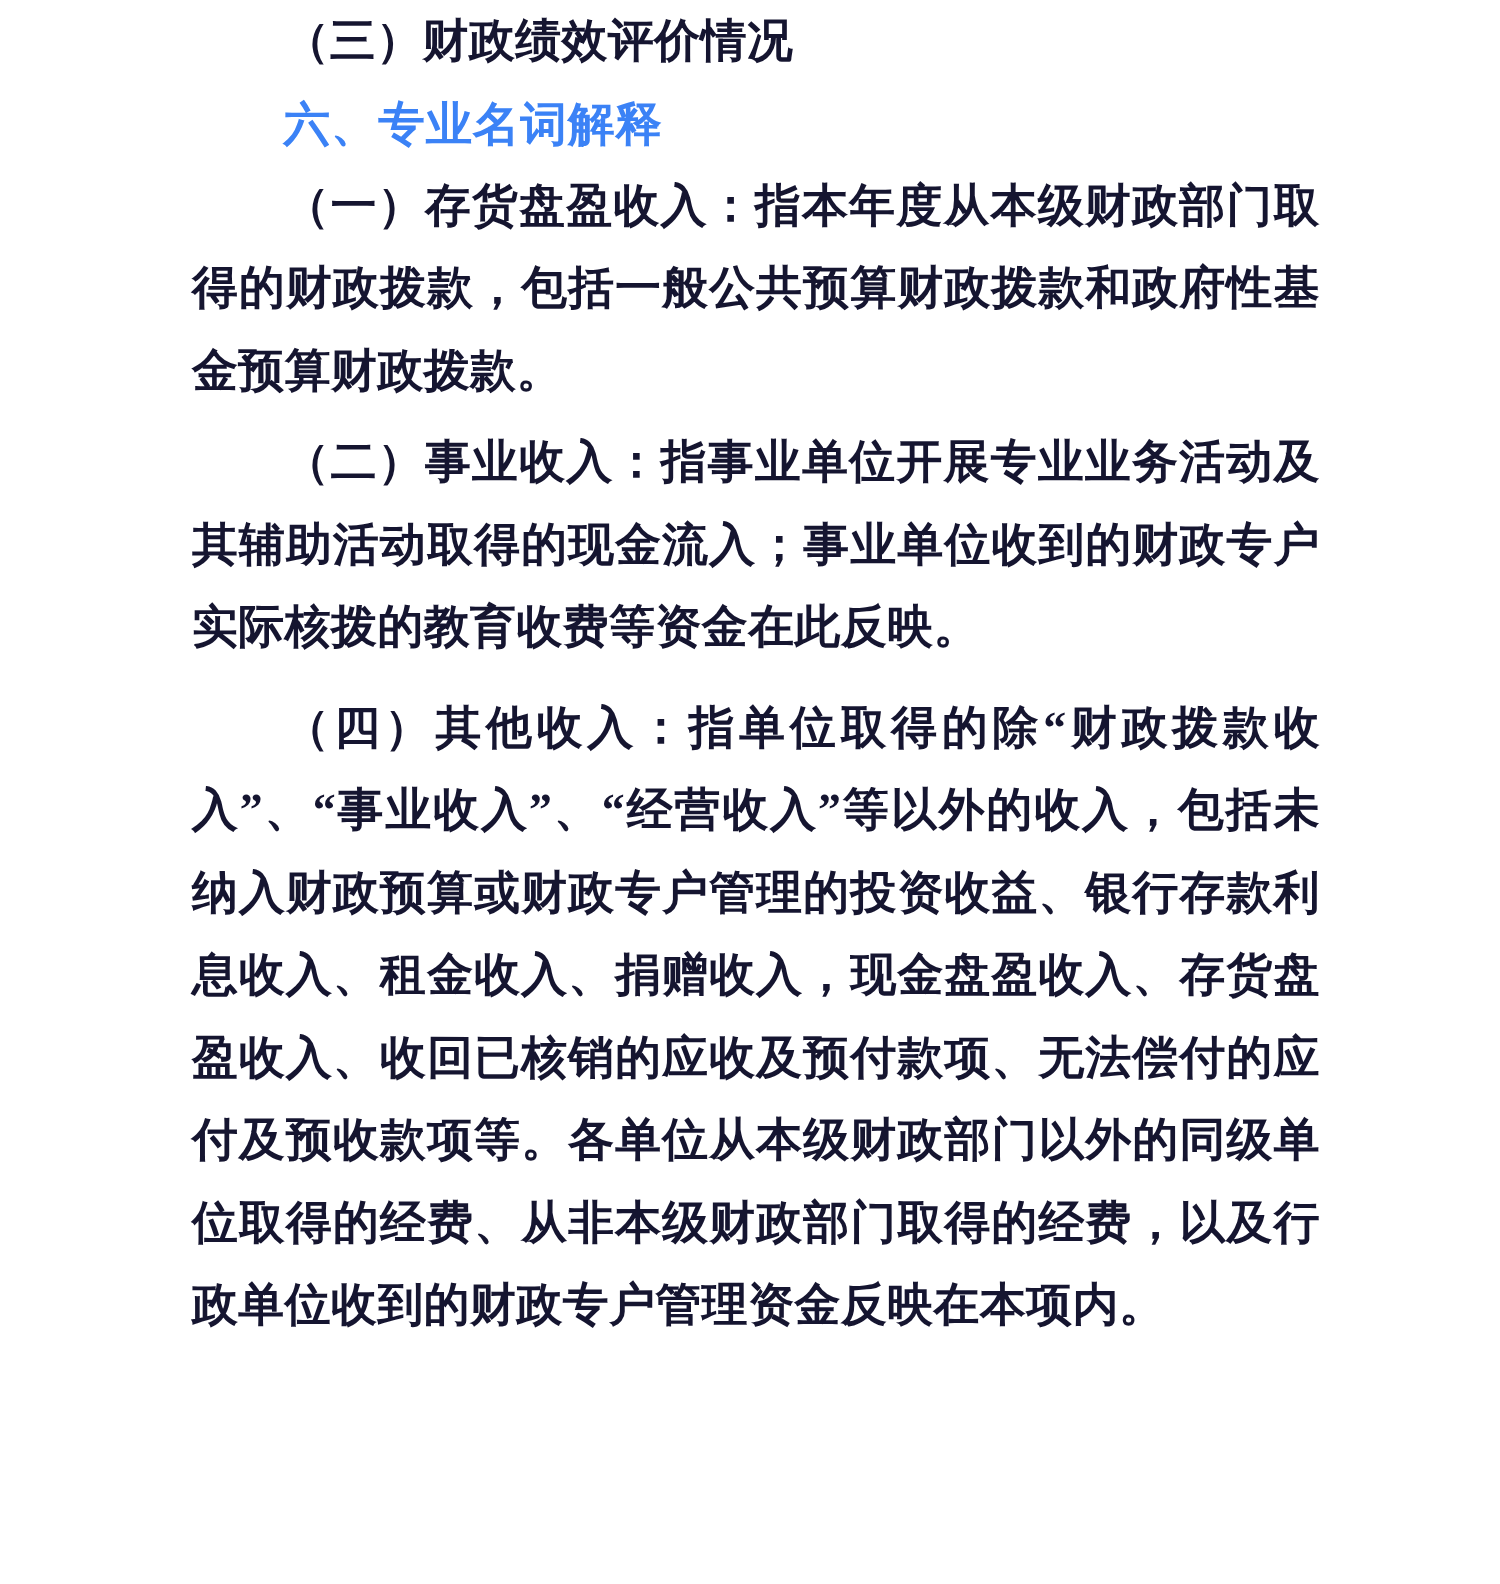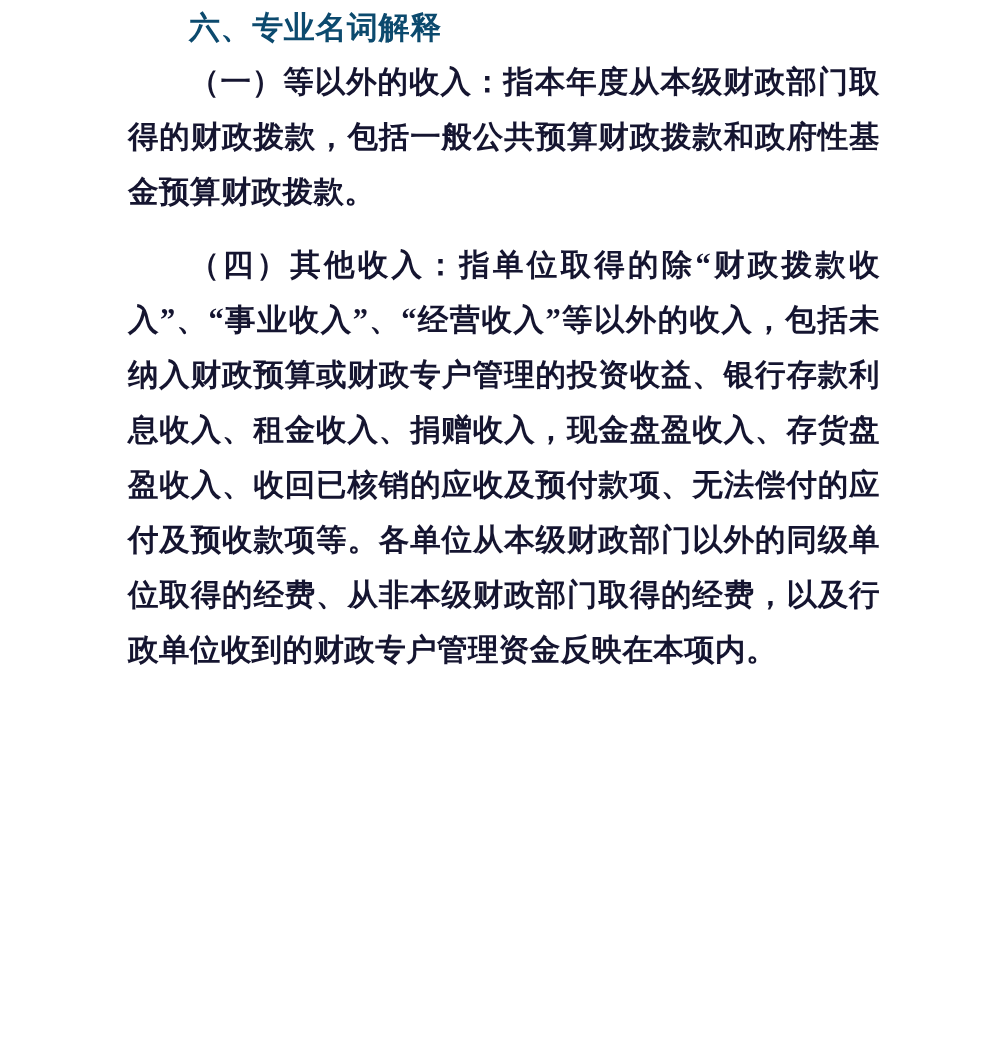--- a/index.html
+++ b/index.html
@@ -41,43 +41,45 @@
     font-weight: 600;
     font-family: "Liberation Serif", "DejaVu Serif", serif;
     color: #151530;
   }
   .heading {
     font-size: 31px;
     line-height: 55px;
     text-indent: 61px;
     font-weight: 700;
     letter-spacing: 0.6px;
-    color: #0c4a6e;
+    color: #3b82f6;
     font-family: "Liberation Serif", "DejaVu Serif", serif;
   }
   .num-latin {
     font-family: "Liberation Serif", "DejaVu Serif", serif;
     letter-spacing: 0.5px;
   }
   .spacer-s { height: 6px; }
 </style>
 </head>
 <body>
 
 <div class="page">
   <div class="content">
 
+    <p class="para">（三）财政绩效评价情况</p>
 
 
     <h2 class="heading">六、专业名词解释</h2>
 
-    <p class="para">（一）等以外的收入：指本年度从本级财政部门取得的财政拨款，包括一般公共预算财政拨款和政府性基金预算财政拨款。</p>
+    <p class="para">（一）存货盘盈收入：指本年度从本级财政部门取得的财政拨款，包括一般公共预算财政拨款和政府性基金预算财政拨款。</p>
 
     <div class="spacer-s"></div>
 
+    <p class="para">（二）事业收入：指事业单位开展专业业务活动及其辅助活动取得的现金流入；事业单位收到的财政专户实际核拨的教育收费等资金在此反映。</p>
 
     <div class="spacer-s"></div>
 
 
     <div class="spacer-s"></div>
 
     <p class="para">（四）其他收入：指单位取得的除“财政拨款收入”、“事业收入”、“经营收入”等以外的收入，包括未纳入财政预算或财政专户管理的投资收益、银行存款利息收入、租金收入、捐赠收入，现金盘盈收入、存货盘盈收入、收回已核销的应收及预付款项、无法偿付的应付及预收款项等。各单位从本级财政部门以外的同级单位取得的经费、从非本级财政部门取得的经费，以及行政单位收到的财政专户管理资金反映在本项内。</p>
 
   </div>
 </div>

